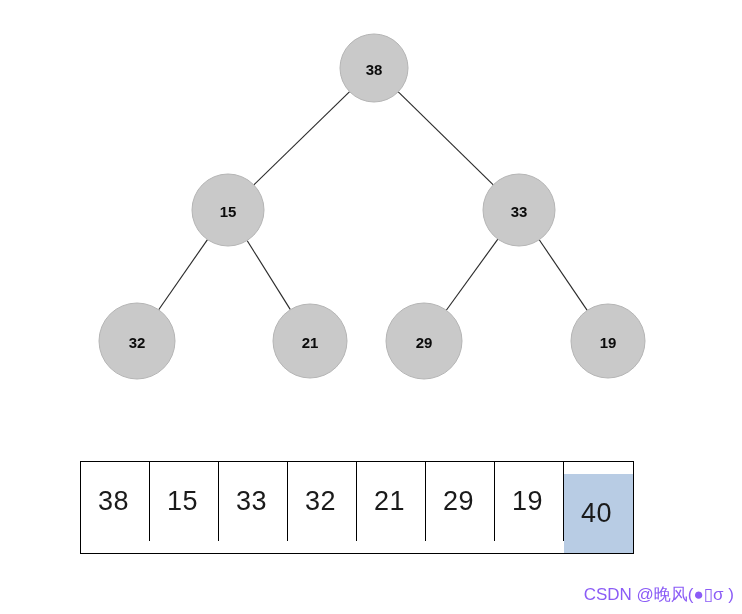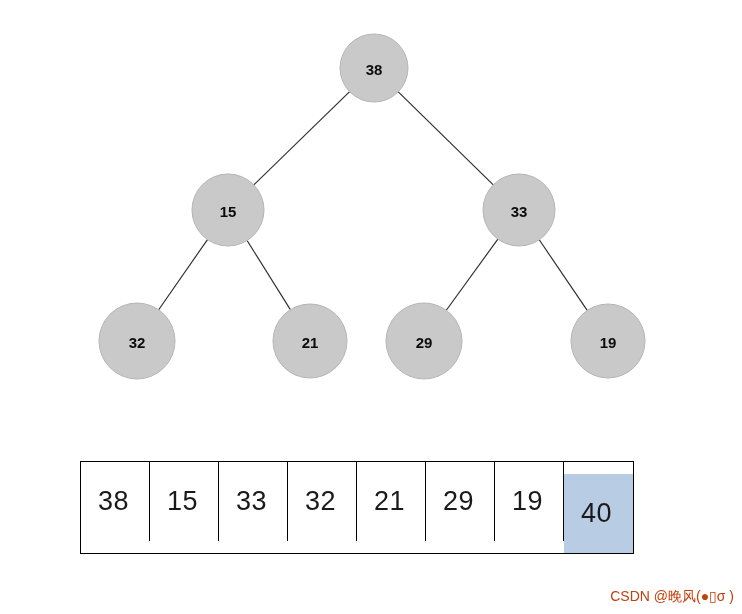--- a/index.html
+++ b/index.html
@@ -82,22 +82,22 @@
     background: #b8cce4;
     margin-top: 12px;
   }
 
   
   .watermark {
     position: absolute;
     right: 8px;
     bottom: 8px;
     font-family: "Liberation Sans", sans-serif;
-    font-size: 14px;
-    color: #c2410c;
+    font-size: 17px;
+    color: #8b5cf6;
     white-space: nowrap;
     user-select: none;
   }
 </style>
 </head>
 <body>
 
 <div id="canvas">
 
   <svg class="tree-svg" id="tree-svg" viewBox="0 0 742 420">

